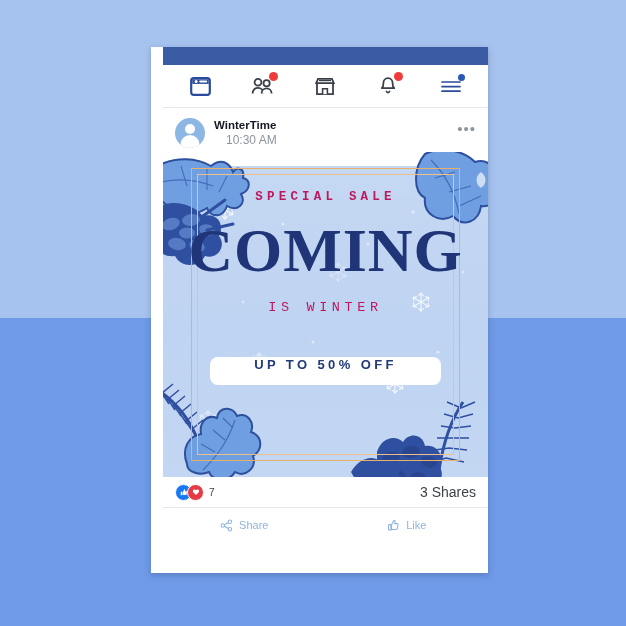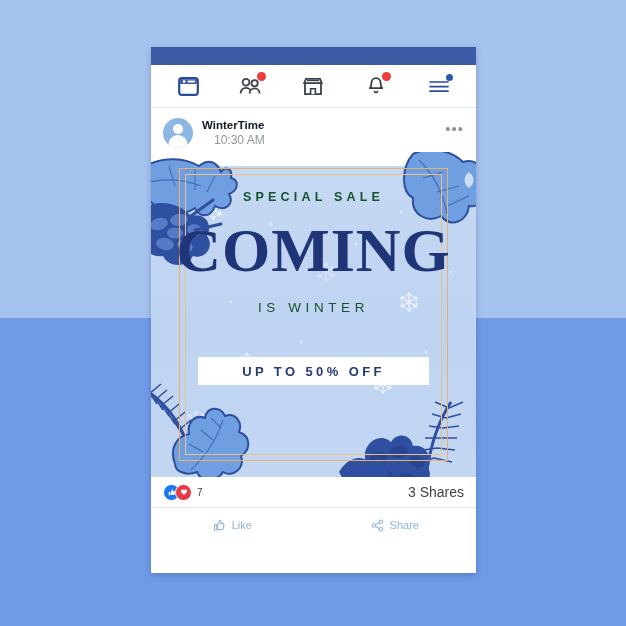--- a/index.html
+++ b/index.html
@@ -11,20 +11,21 @@
   .page{position:relative;width:626px;height:626px;}
   .bg-top{position:absolute;left:0;top:0;width:626px;height:318px;background:#a6c2ee;}
   .bg-bottom{position:absolute;left:0;top:318px;width:626px;height:308px;background:#6f9ae8;}
 
   
   .card{
     position:absolute;left:151px;top:47px;width:325px;height:526px;
     background:#ffffff;
     box-shadow:0 2px 6px rgba(20,40,80,.25);
     overflow:hidden;
+    padding-left:12px;
   }
   .topbar{height:18px;background:#3b5ba5;}
 
   
   .nav{
     height:42px;background:#fff;border-bottom:1px solid #e4e7ec;
     display:flex;align-items:center;justify-content:space-around;padding:0 6px;
   }
   .nav-item{position:relative;width:34px;height:30px;display:flex;align-items:center;justify-content:center;}
   .dot{position:absolute;width:9px;height:9px;border-radius:50%;background:#ef3b3b;top:1px;right:2px;}
@@ -41,27 +42,27 @@
   .dots{color:#8d949e;font-size:15px;letter-spacing:1px;line-height:10px;padding-top:6px;}
   .caption{font-size:10.5px;color:#1c1e21;padding:3px 12px 8px 12px;}
   .caption .tag{color:#5a8fd6;}
 
   
   .creative{position:relative;width:325px;height:325px;background:#c2d6f2;overflow:hidden;}
   .sky{position:absolute;inset:0;background:linear-gradient(180deg,#c5d8f3 0%,#bfd4f2 55%,#c3d7f3 100%);}
   .frame-outer{position:absolute;left:28px;top:16px;right:28px;bottom:16px;border:1.6px solid #e8b06a;}
   .frame-inner{position:absolute;left:34px;top:22px;right:34px;bottom:22px;border:1.2px solid #eec089;}
   .white-strip{position:absolute;left:0;top:0;width:325px;height:14px;background:#ffffff;}
-  .txt{position:absolute;left:0;width:325px;text-align:center;color:#14532d;}
+  .txt{position:absolute;left:0;width:325px;text-align:center;color:#be185d;font-family:Liberation Mono, monospace;}
   .t-special{top:38px;font-size:12.5px;letter-spacing:4.2px;font-weight:600;}
   .t-winter{top:62px;font-size:62px;letter-spacing:1px;font-family:"Liberation Serif", serif;font-weight:700;color:#1f3578;line-height:72px;}
   .t-coming{top:148px;font-size:13.5px;letter-spacing:4.6px;font-weight:500;}
   .band{
     position:absolute;left:47px;top:205px;width:231px;height:28px;background:#fff;
-    display:flex;align-items:center;justify-content:center;
+    display:flex;align-items:flex-start;justify-content:center;border-radius:8px;
   }
   .t-off{font-size:13px;letter-spacing:3.4px;font-weight:bold;color:#22397a;}
 
   
   .stats{
     height:30px;display:flex;align-items:center;justify-content:space-between;
     padding:0 12px;border-bottom:1px solid #e4e7ec;background:#fff;
   }
   .reacts{display:flex;align-items:center;}
   .pill{width:15px;height:15px;border-radius:50%;display:flex;align-items:center;justify-content:center;border:1.5px solid #fff;}
@@ -269,30 +270,30 @@
             </svg>
         </span>
         <span class="rcount">7</span>
       </div>
       <div class="shares">3 Shares</div>
     </div>
 
     <div class="actions">
       <div class="act">
         <svg width="13" height="13" viewBox="0 0 16 16">
-          <path d="M2.6 6.9h2.2v6.6H2.6a.7.7 0 0 1-.7-.7V7.6a.7.7 0 0 1 .7-.7z" fill="none" stroke="#8fb3df" stroke-width="1.3"></path>
-          <path d="M5.6 7.2 8.4 2c1-.4 1.8.3 1.6 1.4l-.5 2.3h2.8c.8 0 1.3.7 1.2 1.5l-.8 4.4c-.1.8-.7 1.3-1.5 1.3H5.6z" fill="none" stroke="#8fb3df" stroke-width="1.3" stroke-linejoin="round"></path>
-        </svg>
-        <span>Like</span>
-      </div>
-      <div class="act">
-        <svg width="13" height="13" viewBox="0 0 16 16">
           <circle cx="12.2" cy="3.4" r="2.1" fill="none" stroke="#8fb3df" stroke-width="1.3"></circle>
           <circle cx="12.2" cy="12.6" r="2.1" fill="none" stroke="#8fb3df" stroke-width="1.3"></circle>
           <circle cx="3.4" cy="8" r="2.1" fill="none" stroke="#8fb3df" stroke-width="1.3"></circle>
           <path d="M5.3 7 10.3 4.4M5.3 9l5 2.6" stroke="#8fb3df" stroke-width="1.3"></path>
         </svg>
         <span>Share</span>
       </div>
+      <div class="act">
+        <svg width="13" height="13" viewBox="0 0 16 16">
+          <path d="M2.6 6.9h2.2v6.6H2.6a.7.7 0 0 1-.7-.7V7.6a.7.7 0 0 1 .7-.7z" fill="none" stroke="#8fb3df" stroke-width="1.3"></path>
+          <path d="M5.6 7.2 8.4 2c1-.4 1.8.3 1.6 1.4l-.5 2.3h2.8c.8 0 1.3.7 1.2 1.5l-.8 4.4c-.1.8-.7 1.3-1.5 1.3H5.6z" fill="none" stroke="#8fb3df" stroke-width="1.3" stroke-linejoin="round"></path>
+        </svg>
+        <span>Like</span>
+      </div>
     </div>
 
   </div>
 </div>
 
 </body></html>

